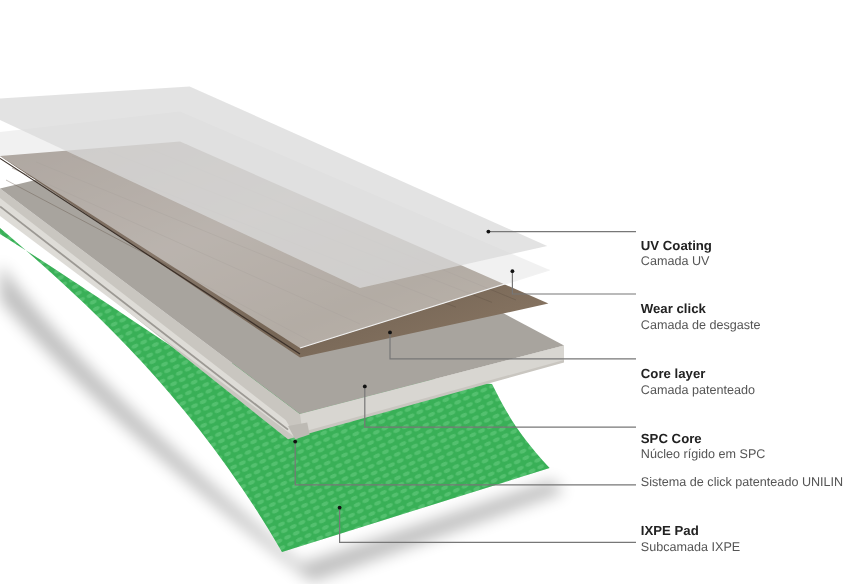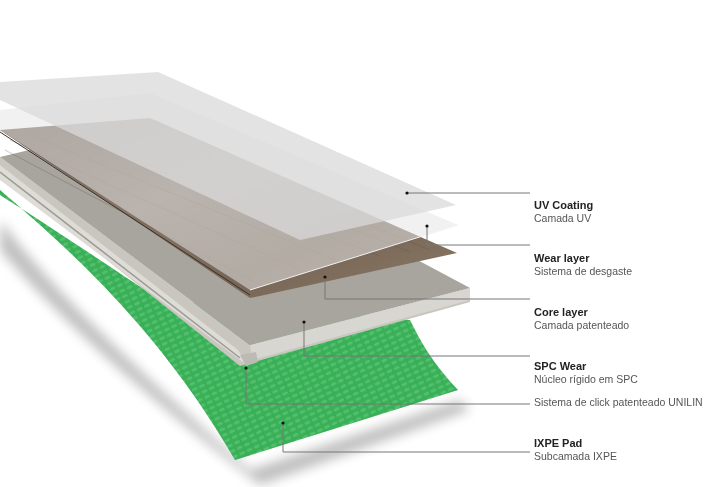--- a/index.html
+++ b/index.html
@@ -73,29 +73,29 @@
     <circle cx="246" cy="368" r="1.6"></circle>
     <circle cx="283" cy="423" r="1.6"></circle>
   </g>
 </svg>
 
 <div class="label" style="top:187px">
   <span class="t">UV Coating</span>
   <span class="s">Camada UV</span>
 </div>
 <div class="label" style="top:240px">
-  <span class="t">Wear layer</span>
-  <span class="s">Sistema de desgaste</span>
+  <span class="t">Wear click</span>
+  <span class="s">Camada de desgaste</span>
 </div>
 <div class="label" style="top:294px">
   <span class="t">Core layer</span>
   <span class="s">Camada patenteado</span>
 </div>
 <div class="label" style="top:348px">
-  <span class="t">SPC Wear</span>
+  <span class="t">SPC Core</span>
   <span class="s">Núcleo rígido em SPC</span>
 </div>
 <div class="label" style="top:396px">
   <span class="s">Sistema de click patenteado UNILIN</span>
 </div>
 <div class="label" style="top:425px">
   <span class="t">IXPE Pad</span>
   <span class="s">Subcamada IXPE</span>
 </div>
 

